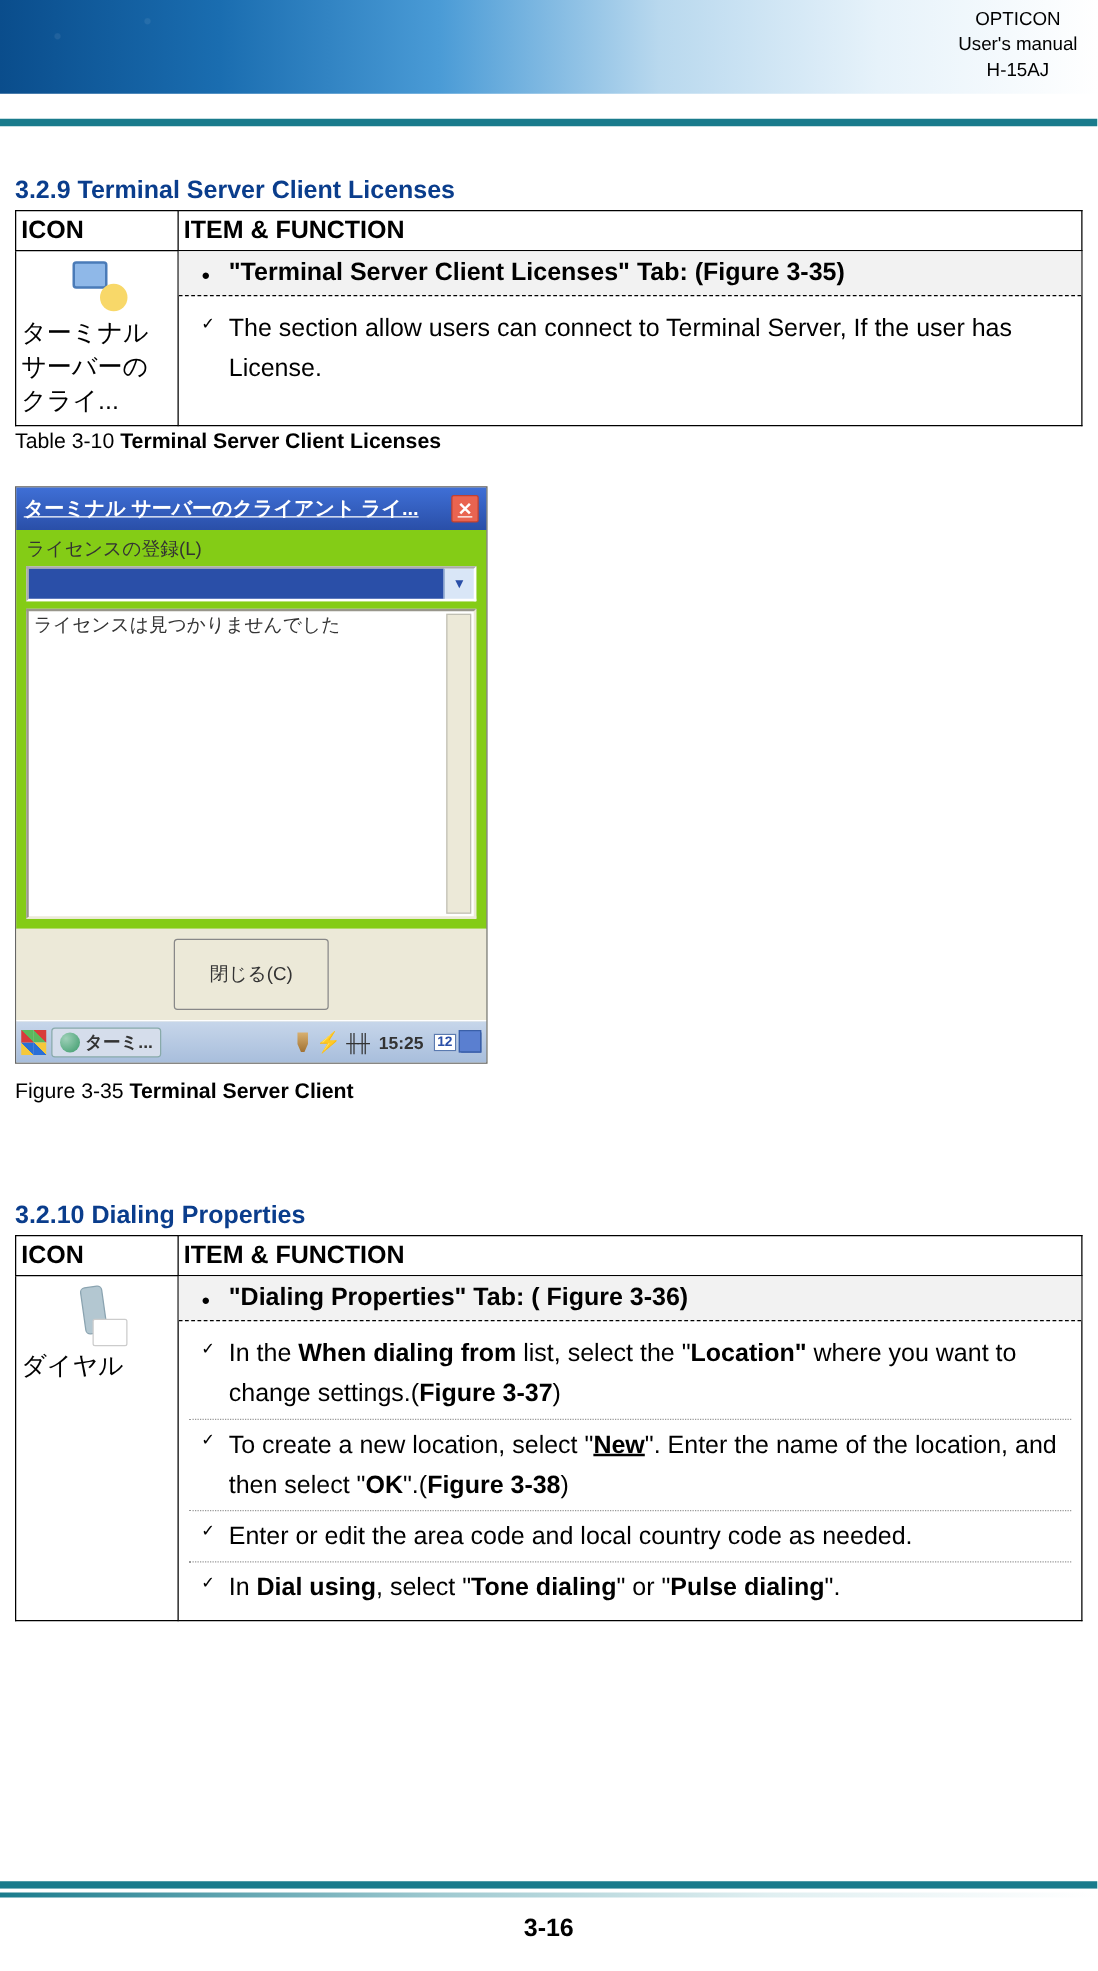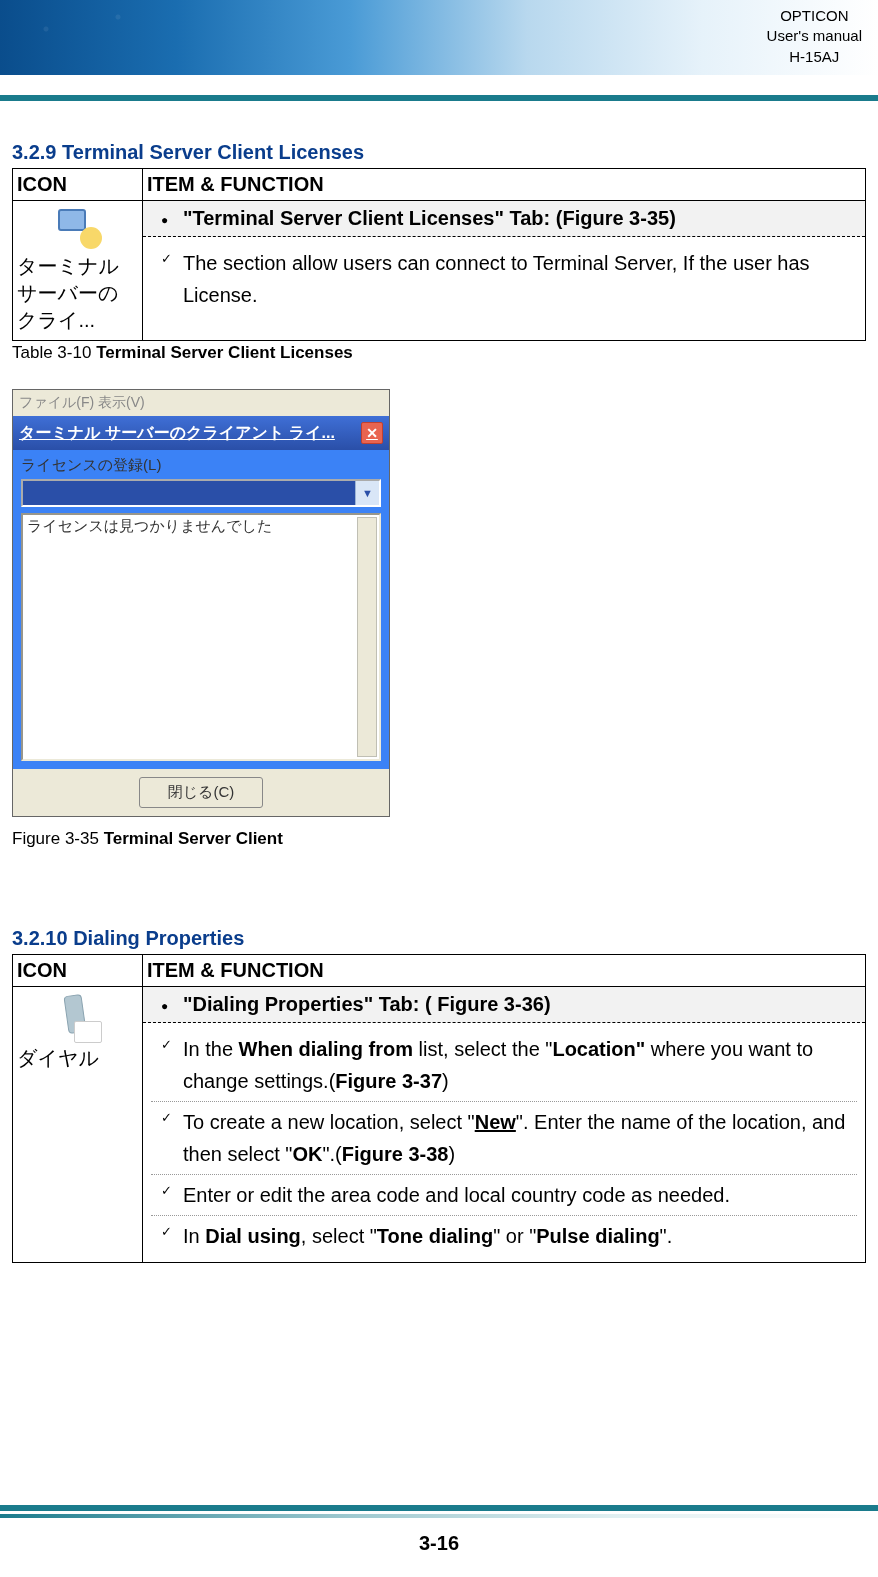--- a/index.html
+++ b/index.html
@@ -172,21 +172,21 @@
     text-decoration: underline;
   }
   .closebox {
     width: 22px; height: 22px;
     background: #e96450;
     border: 1px solid #c04030;
     display: flex; align-items: center; justify-content: center;
     color: #fff; font-size: 14px; font-weight: bold;
     border-radius: 2px;
   }
-  .dlg-body { background: #3b82f6; padding: 6px 8px 8px; }
+  .dlg-body { background: #84cc16; padding: 6px 8px 8px; }
   .dlg-label { font-size: 15px; color: #333; margin-bottom: 4px; }
   .combo {
     display: flex; height: 28px;
     border: 2px inset #fff;
     background: #fff;
     margin-bottom: 6px;
   }
   .combo-input {
     flex: 1; background: #2a4fa8;
   }
@@ -223,21 +223,21 @@
     background: #ece9d8;
     border: 1px solid #c0bfb4;
   }
   .close-row {
     padding: 8px;
     display: flex;
     justify-content: center;
     background: #ece9d8;
   }
   .close-btn {
-    padding: 5px 28px;
+    padding: 18px 28px;
     background: #ece9d8;
     border: 1px solid #888;
     border-radius: 3px;
     font-size: 15px;
     color: #333;
   }
   .taskbar {
     display: flex;
     align-items: center;
     height: 34px;
@@ -332,37 +332,50 @@
         </div>
       </td>
     </tr>
   </tbody>
     </table>
   <div class="caption">
     <span>Table 3-10 </span><span class="bold">Terminal Server Client Licenses</span>
   </div>
 
   <div class="figure-shot">
-    <div class="menubar">ファイル(F)   表示(V)</div>
     <div class="titlebar">
       <span>ターミナル サーバーのクライアント ライ...</span>
       <div class="closebox">✕</div>
     </div>
     <div class="dlg-body">
       <div class="dlg-label">ライセンスの登録(L)</div>
       <div class="combo">
         <div class="combo-input"></div>
         <div class="combo-btn">▼</div>
       </div>
       <div class="listbox">
         <span>ライセンスは見つかりませんでした</span>
       </div>
     </div>
     <div class="close-row">
       <div class="close-btn">閉じる(C)</div>
+    </div>
+    <div class="taskbar">
+      <div class="winflag"></div>
+      <div class="task-btn">
+        <div class="globe"></div>
+        <span>ターミ...</span>
+      </div>
+      <div style="flex:1"></div>
+      <div class="tray-icon plug"></div>
+      <span class="bolt">⚡</span>
+      <span class="sig">╫╫</span>
+      <span class="clock">15:25</span>
+      <span class="keyb">12</span>
+      <div class="wins"></div>
     </div>
   </div>
 
   <div class="caption" style="margin-top:12px; width:378px;">
     <span>Figure 3-35 </span><span class="bold">Terminal Server Client</span>
   </div>
 
   <div class="section-heading" style="margin-top:78px;">3.2.10 Dialing Properties</div>
 
   <table class="iconfunc">

